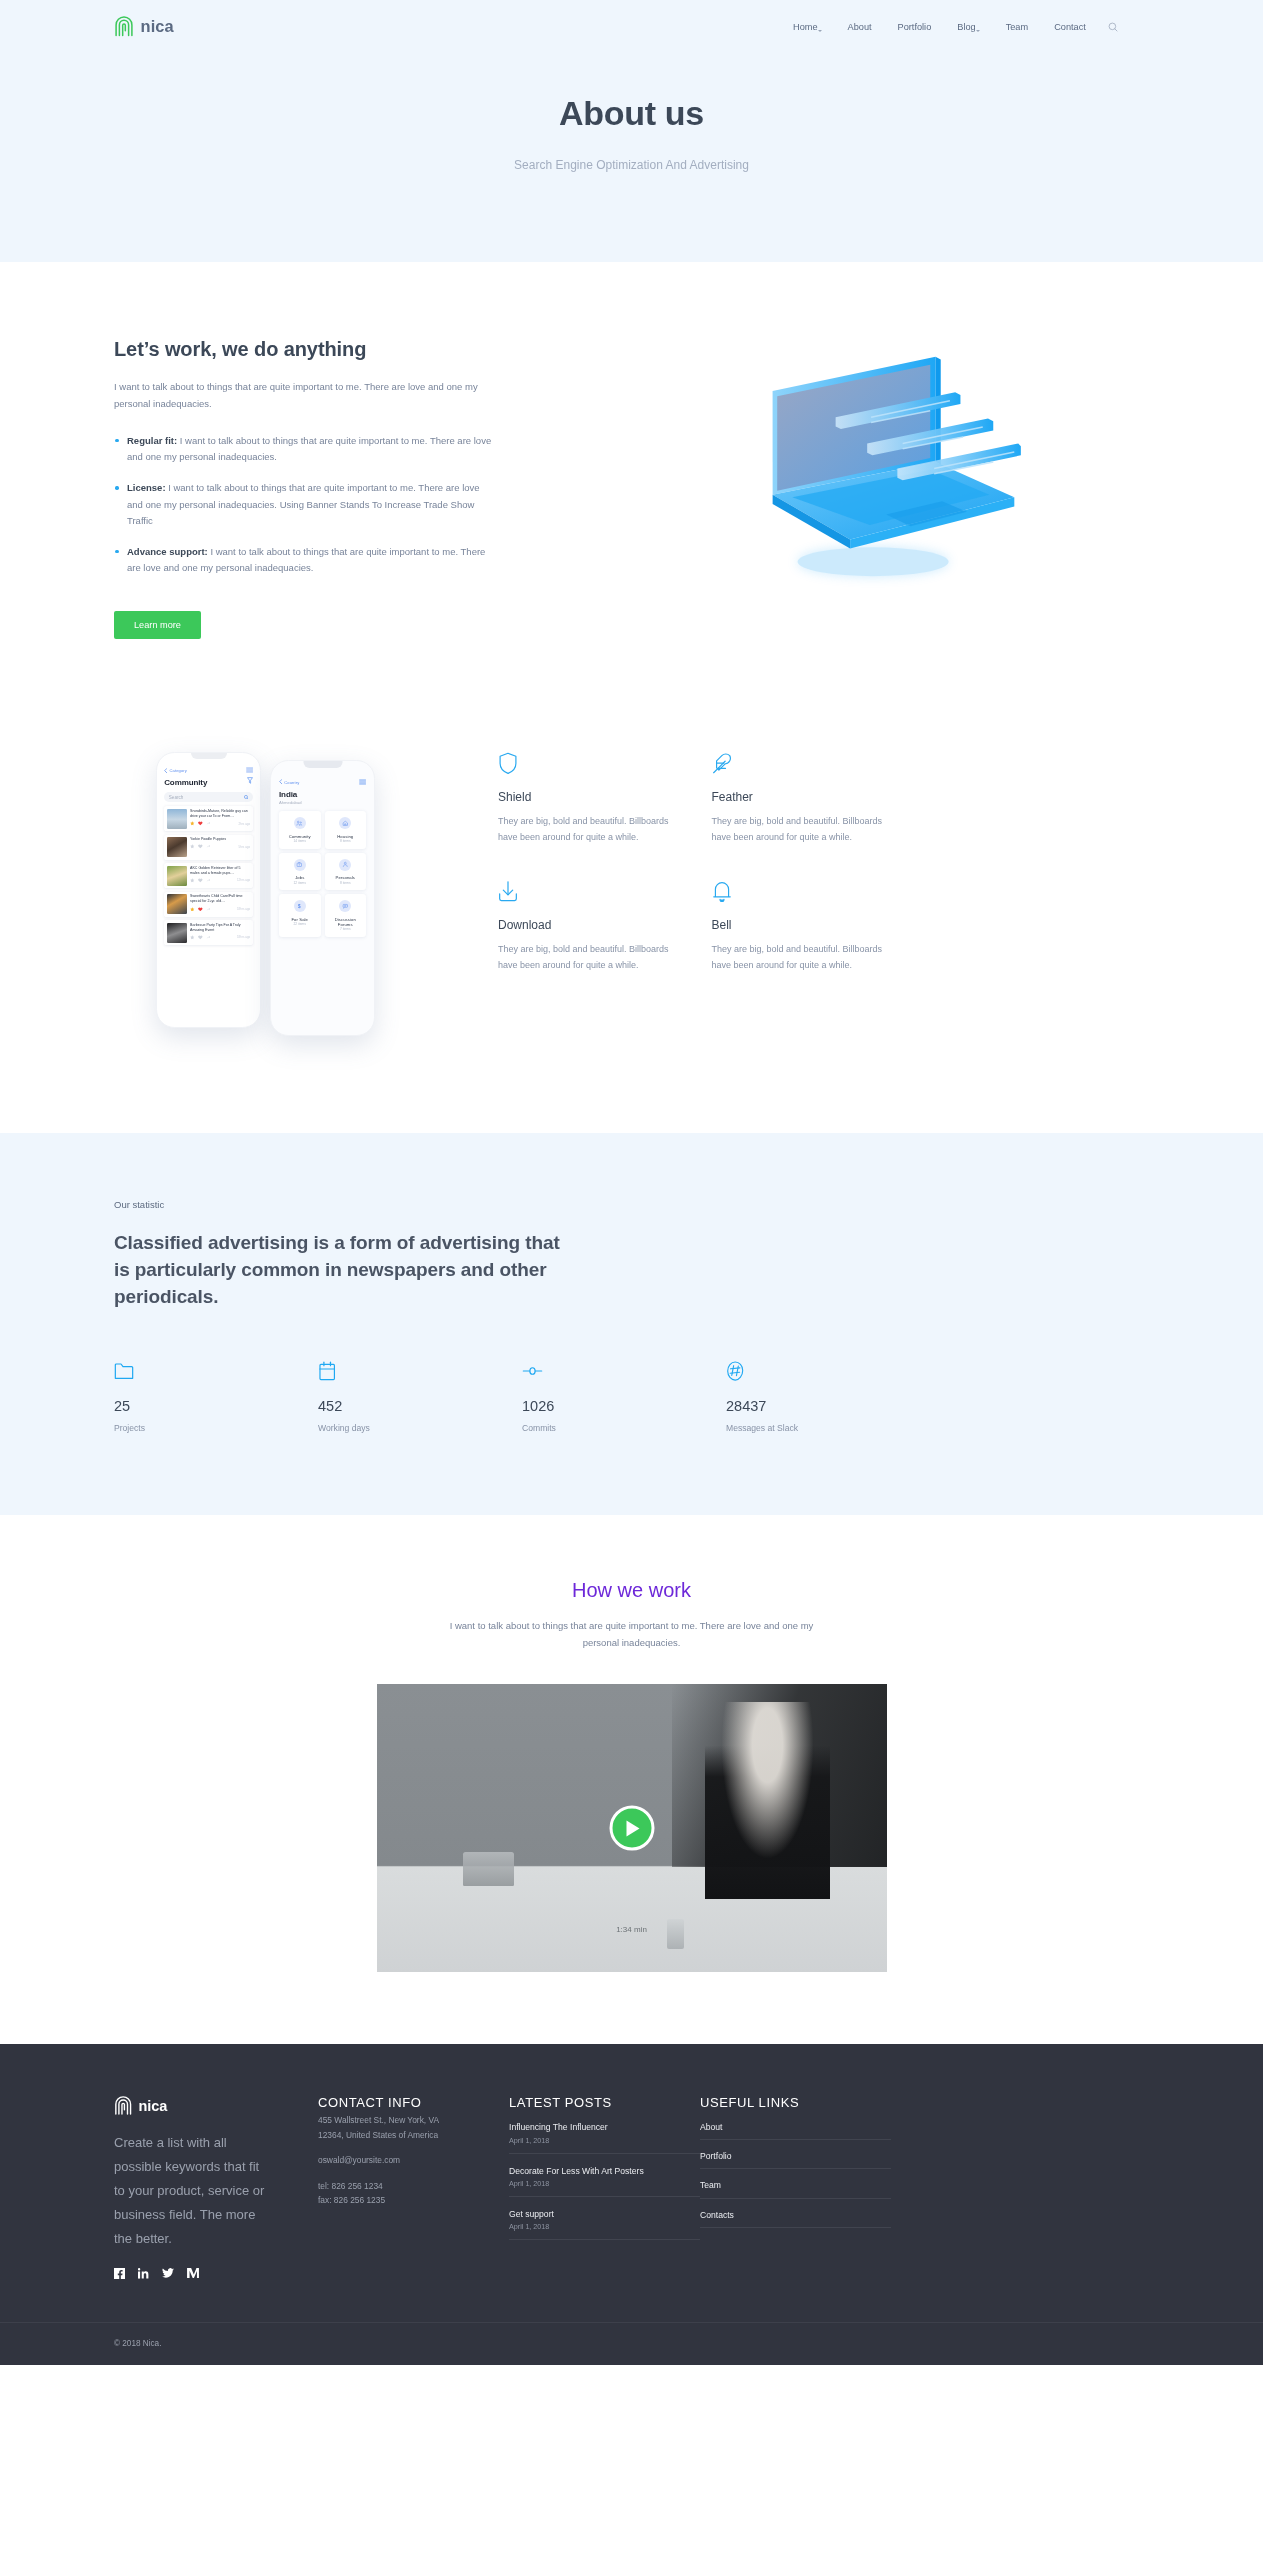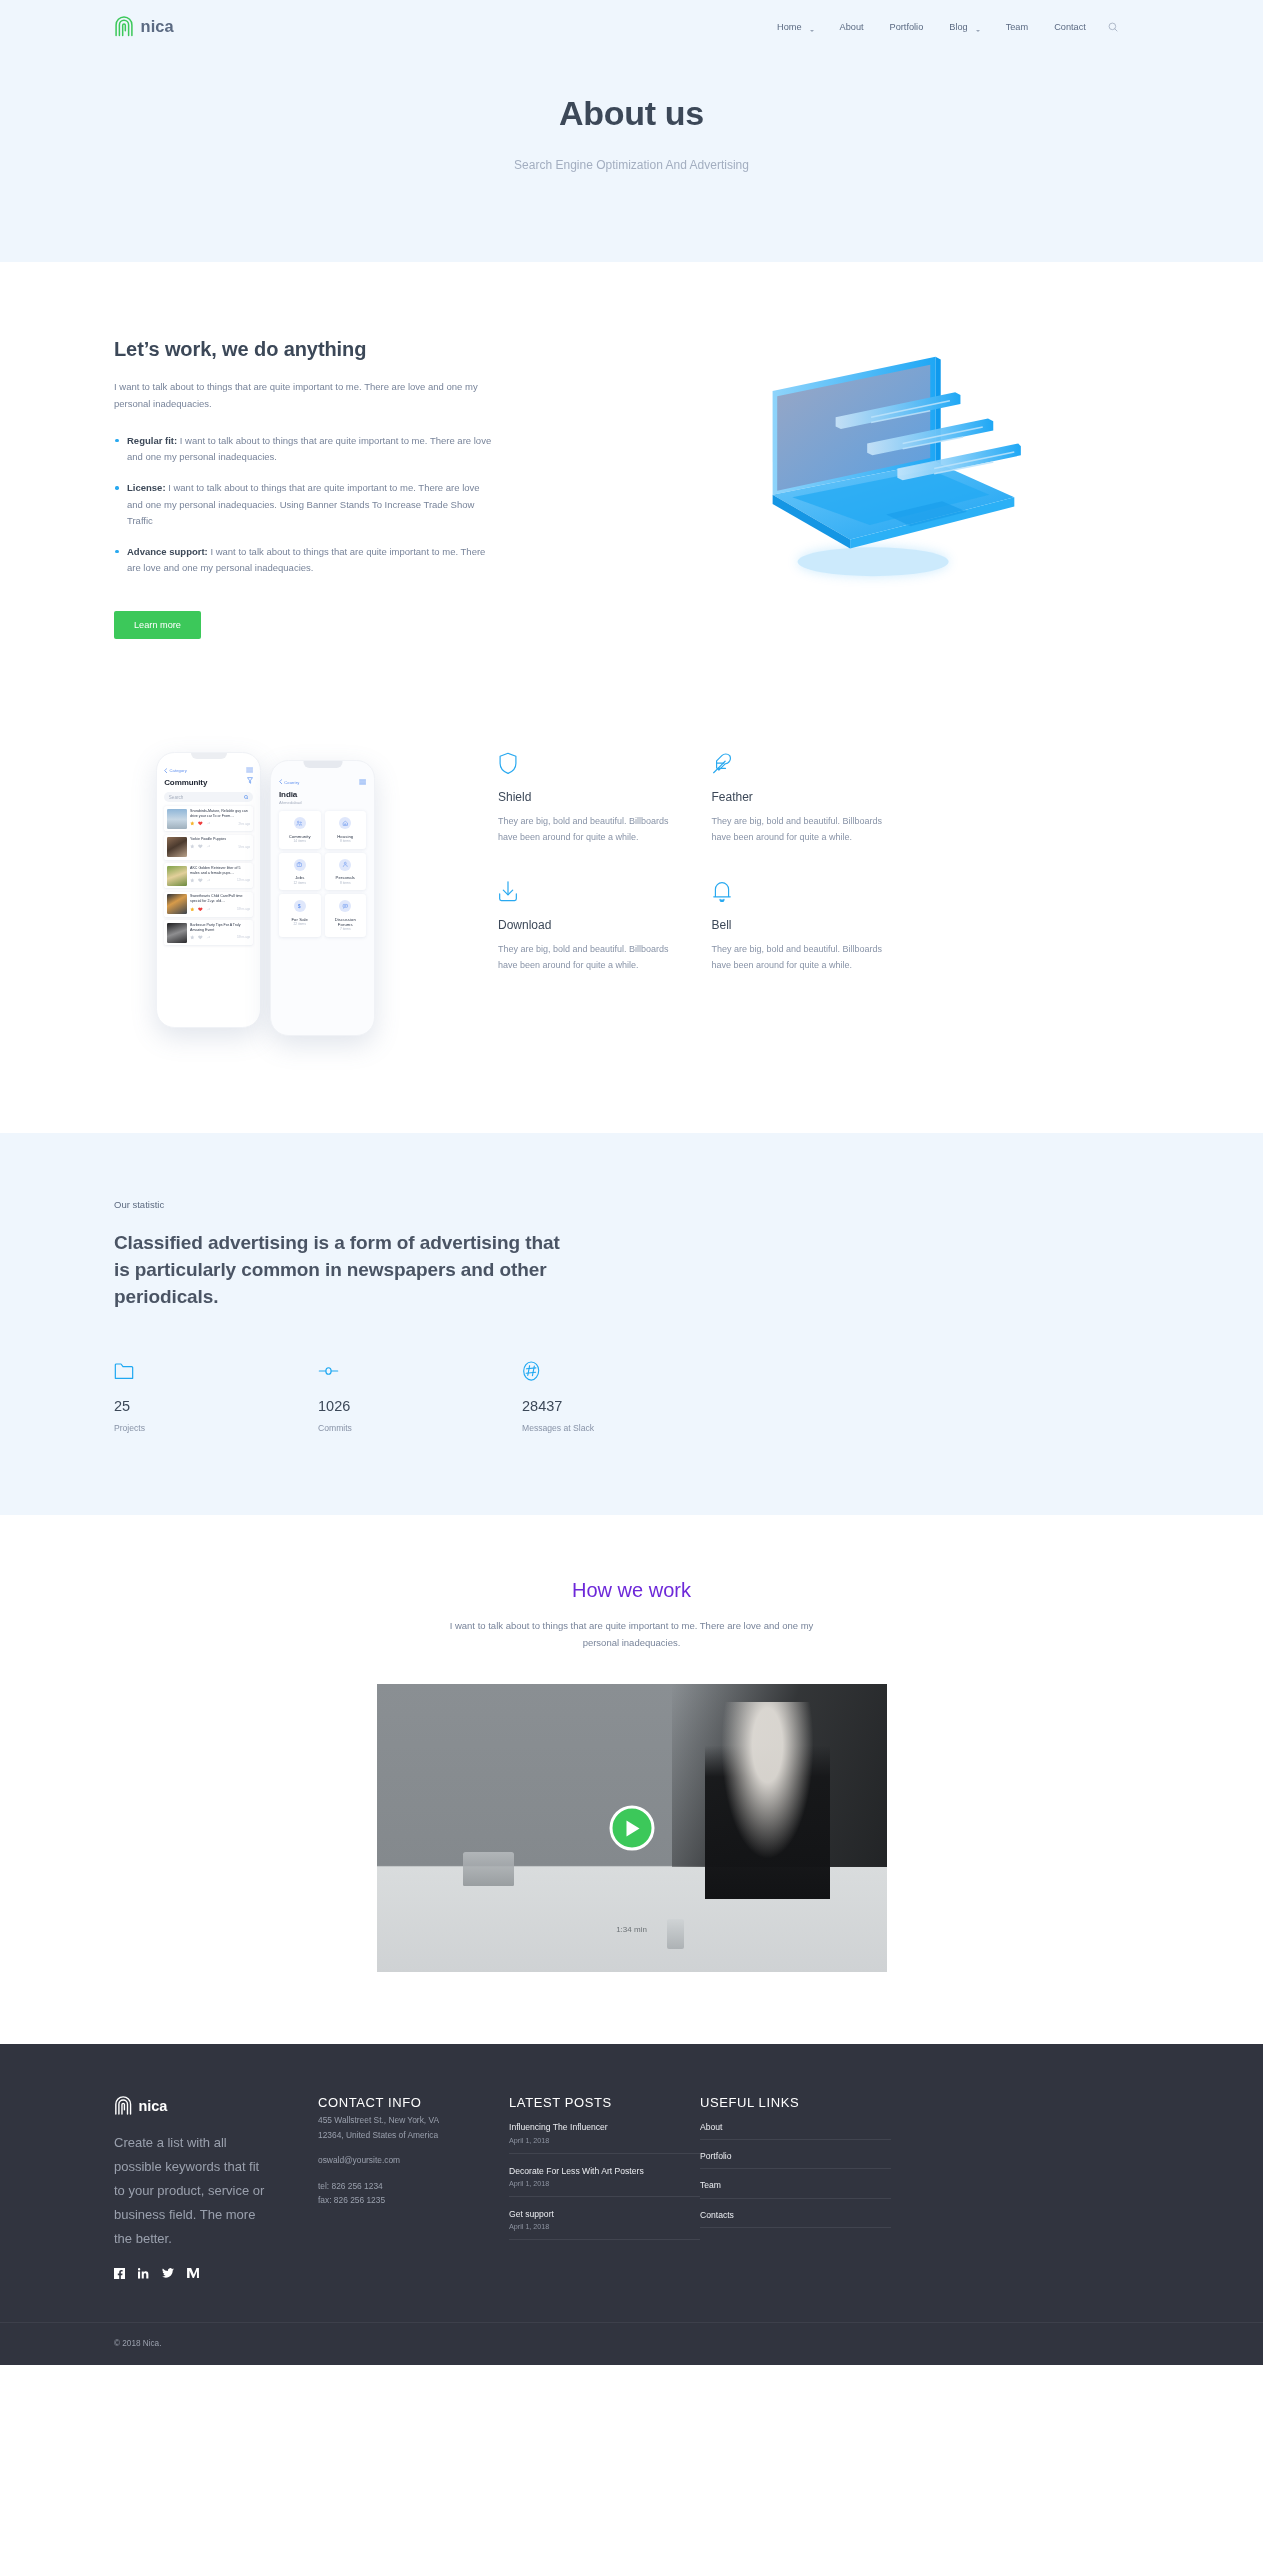--- a/index.html
+++ b/index.html
@@ -13,21 +13,21 @@
 
   
   .site-header { background: #eff6fd; height: 53px; }
   .header-inner { display: flex; align-items: center; height: 53px; }
   .brand { display: flex; align-items: center; gap: 6.6px; margin-left: 114px; }
   .brand-mark { width: 20px; height: 22.4px; display: block; }
   .brand-name { font-size: 16.4px; font-weight: 700; color: #5b6a82; letter-spacing: 0.1px; }
   .main-nav { margin-left: auto; display: flex; align-items: center; gap: 0px; margin-right: 145px; }
   .nav-item {
     font-size: 9.2px; color: #5b6a82; padding: 0 13px;
-    display: flex; align-items: flex-end; gap: 8px; cursor: pointer; white-space: nowrap;
+    display: flex; align-items: flex-end; gap: 0; cursor: pointer; white-space: nowrap;
   }
   .caret { width: 0; height: 0; border-left: 2.3px solid transparent; border-right: 2.3px solid transparent;
            border-top: 2.6px solid #9aa6b8; display: inline-block; }
   .nav-search { margin-left: 9.2px; cursor: pointer; display: flex; align-items: center; }
 
   
   .hero { background: #eff6fd; padding: 41px 0 90px; text-align: center; }
   .hero h1 { font-size: 34px; font-weight: 700; color: #3c4858; letter-spacing: -0.3px; }
   .hero p { margin-top: 25px; font-size: 12px; color: #a3aec0; }
 
@@ -571,20 +571,32 @@
     <div class="stat-row">
 
       <div class="stat-col">
         <svg class="stat-ico" width="20" height="20" viewBox="0 0 30 30">
           <path d="M2 26V6a1.5 1.5 0 0 1 1.5-1.5h7l3 4h13A1.5 1.5 0 0 1 28 10v16z" fill="none" stroke="#1fa8f2" stroke-width="1.8" stroke-linejoin="round"></path>
         </svg>
         <div class="stat-num">25</div>
         <div class="stat-lbl">Projects</div>
       </div>
 
+      <div class="stat-col">
+        <svg class="stat-ico" width="18.4" height="20" viewBox="0 0 28 30">
+          <g fill="none" stroke="#1fa8f2" stroke-width="1.8" stroke-linecap="round">
+            <rect x="3" y="5" width="22" height="23" rx="1.5"></rect>
+              <line x1="3" y1="12" x2="25" y2="12"></line>
+            <line x1="9" y1="1.5" x2="9" y2="7"></line>
+              <line x1="19" y1="1.5" x2="19" y2="7"></line>
+          </g>
+        </svg>
+        <div class="stat-num">452</div>
+        <div class="stat-lbl">Working days</div>
+      </div>
 
       <div class="stat-col">
         <svg class="stat-ico" width="21" height="20" viewBox="0 0 32 30">
           <g fill="none" stroke="#1fa8f2" stroke-width="1.8" stroke-linecap="round">
             <ellipse cx="16" cy="15" rx="4" ry="5"></ellipse>
               <line x1="2" y1="15" x2="11.5" y2="15"></line>
               <line x1="20.5" y1="15" x2="30" y2="15"></line>
           </g>
         </svg>
         <div class="stat-num">1026</div>

